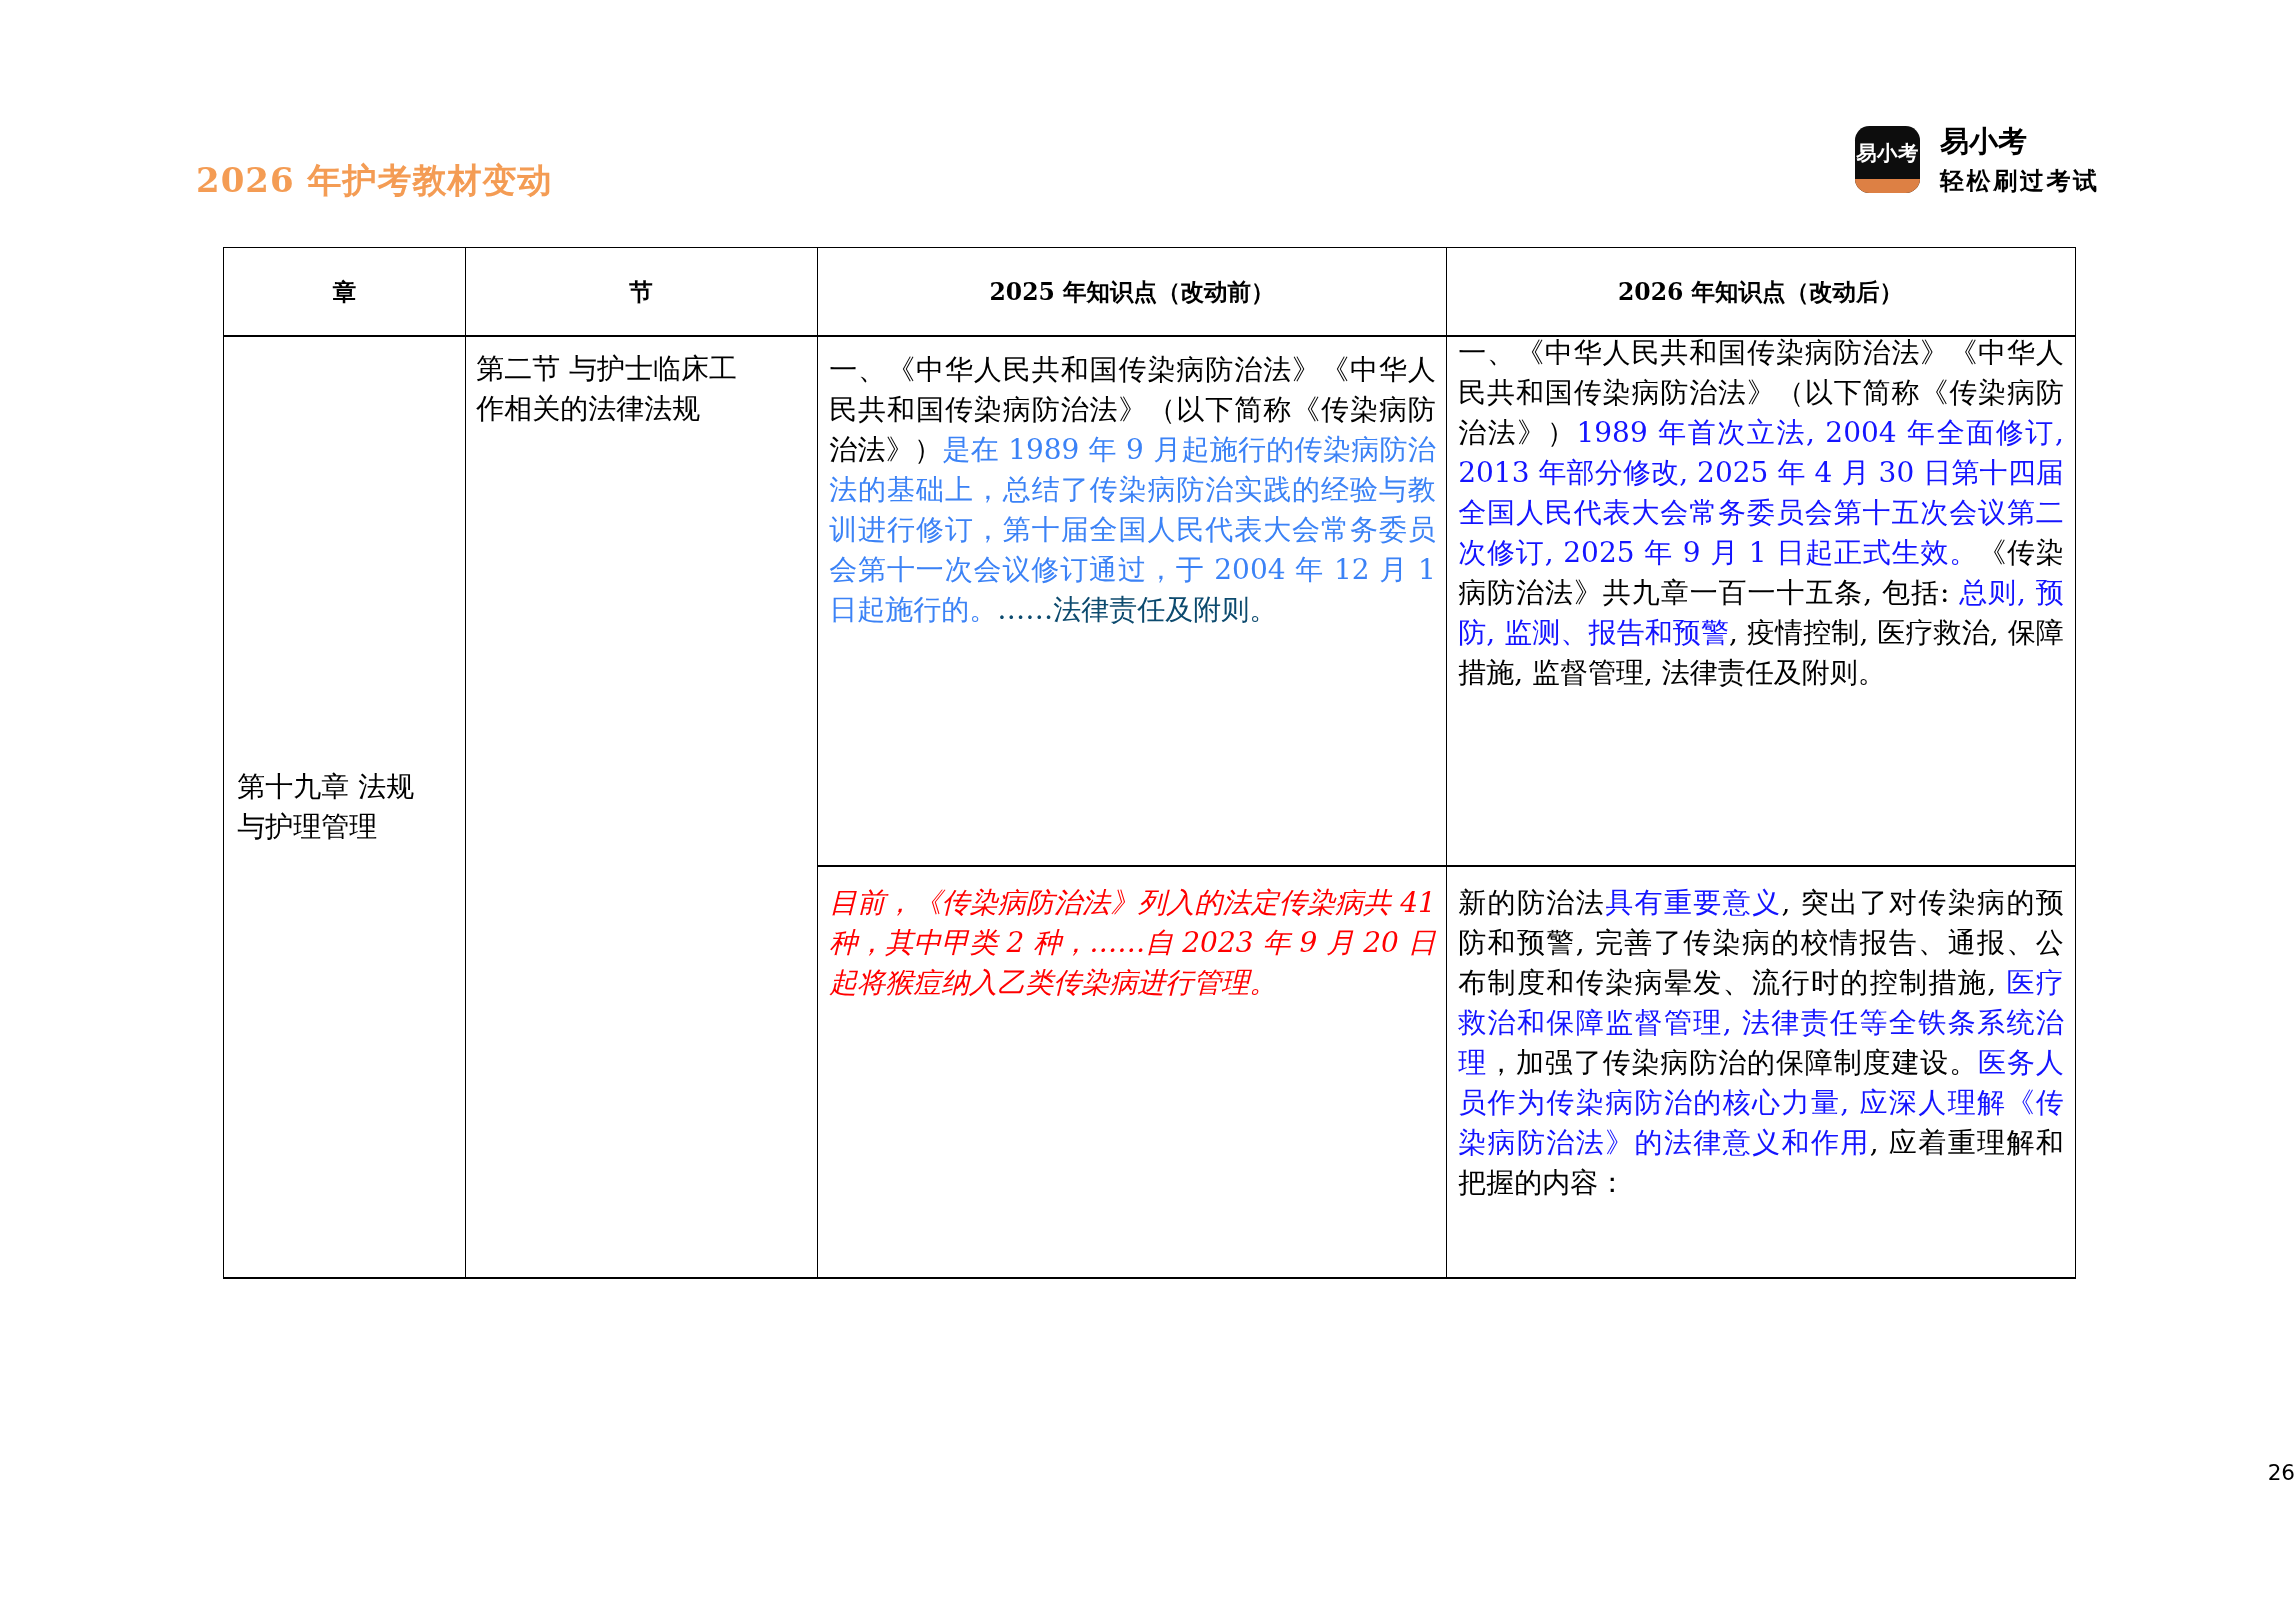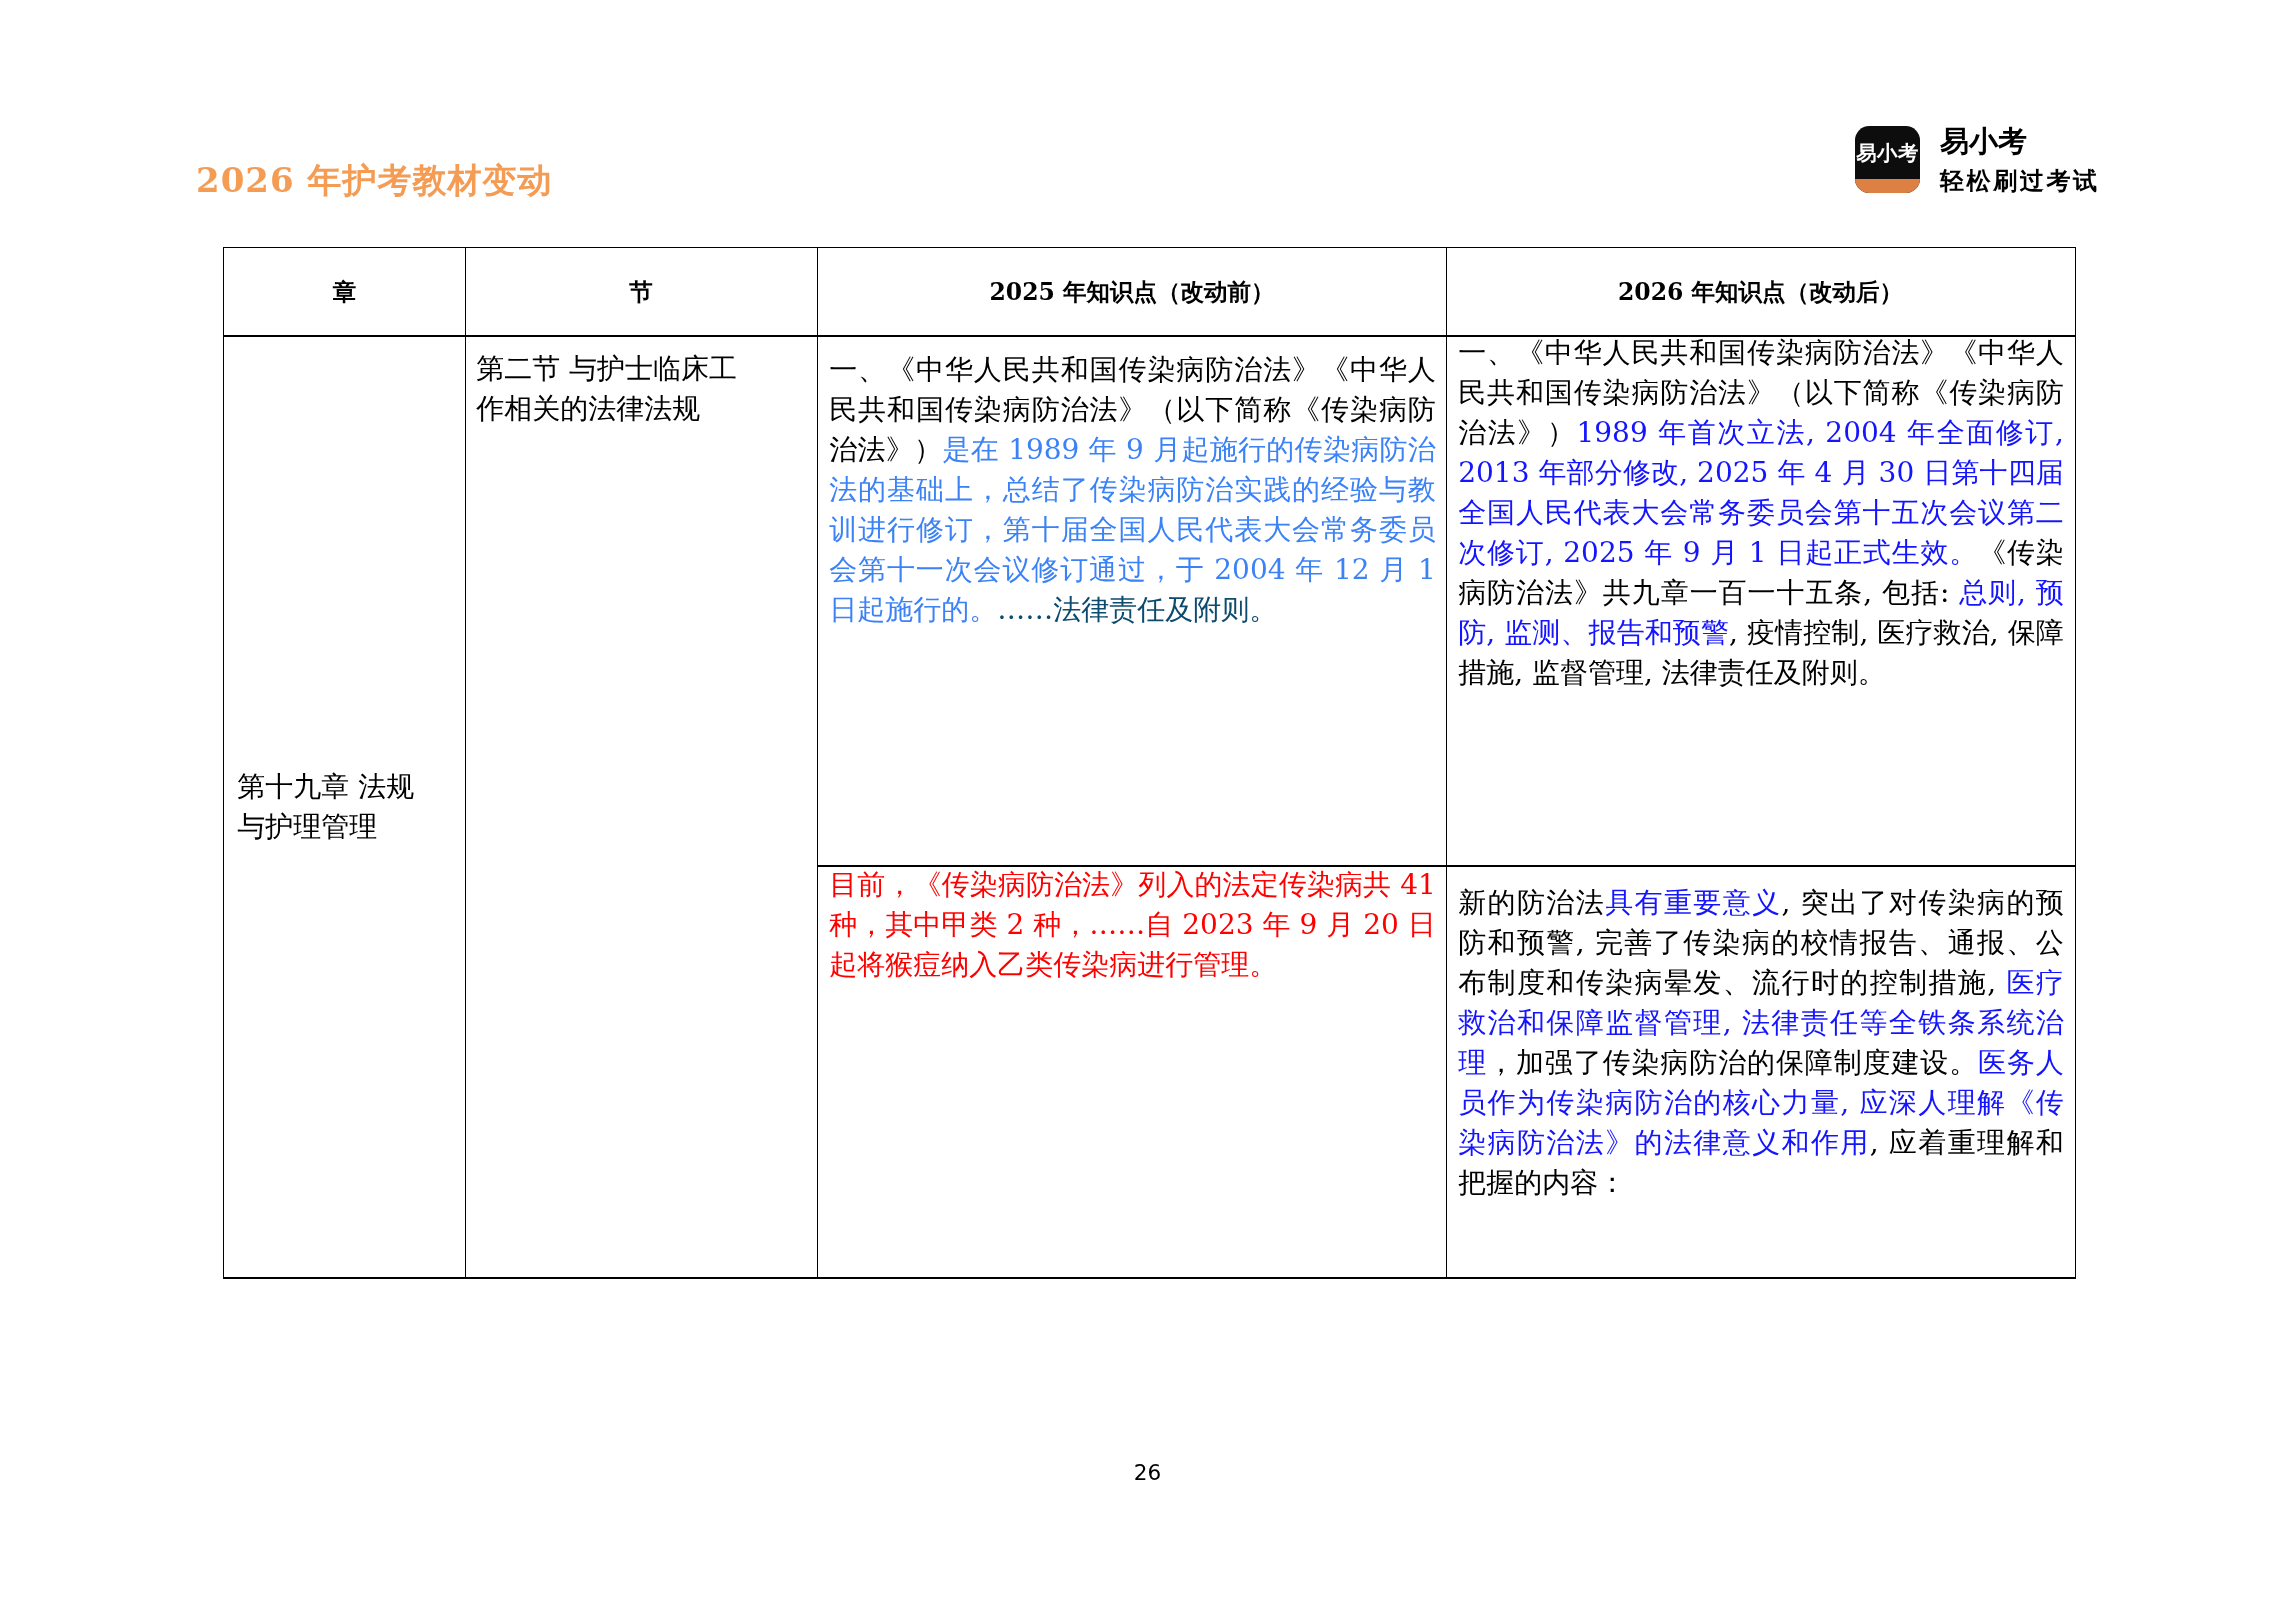--- a/index.html
+++ b/index.html
@@ -72,28 +72,28 @@
   .td-chapter {
     left: 0; top: 89px; width: 241px; height: 939px;
     display: flex; align-items: center;
     padding: 0 7.2px 0 13.3px; white-space: pre-line;
   }
   .td-section {
     left: 242px; top: 89px; width: 350px; height: 939px;
     padding: 12.3px 7.2px 0 10.2px; white-space: pre-line;
   }
   .td-before-1 { left: 594px; top: 89px;  width: 628px; height: 528px; padding: 13.3px 10.2px 0 11.2px; text-align: justify; }
-  .td-before-2 { left: 594px; top: 601px; width: 628px; height: 393px;  padding: 16.4px 10.2px 0 11.2px; text-align: justify; }
+  .td-before-2 { left: 594px; top: 619px; width: 628px; height: 393px;  padding: 16.4px 10.2px 0 11.2px; text-align: justify; font-style: italic; }
   .td-after-1  { left: 1223px; top: 72px;  width: 627px; height: 528px; padding: 13.3px 10.2px 0 11.2px; text-align: justify; }
   .td-after-2  { left: 1223px; top: 619px; width: 627px; height: 411px;  padding: 16.4px 10.2px 0 11.2px; text-align: justify; }
 
   
   .page-number {
     position: absolute; left: 0; top: 1460px; width: 100%;
-    text-align: center; font-size: 21.5px;
+    text-align: right; font-size: 21.5px;
     font-family: "DejaVu Sans", sans-serif;
   }
 </style>
 </head>
 <body>
 
 <div class="page-title">2026 年护考教材变动</div>
 
 <div class="logo-badge">
   <span class="badge-text">易小考</span>

